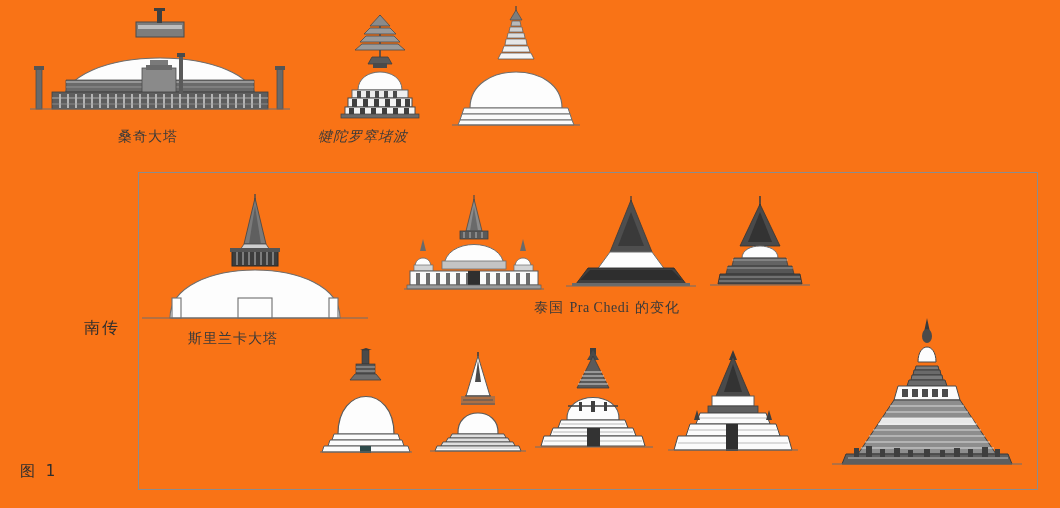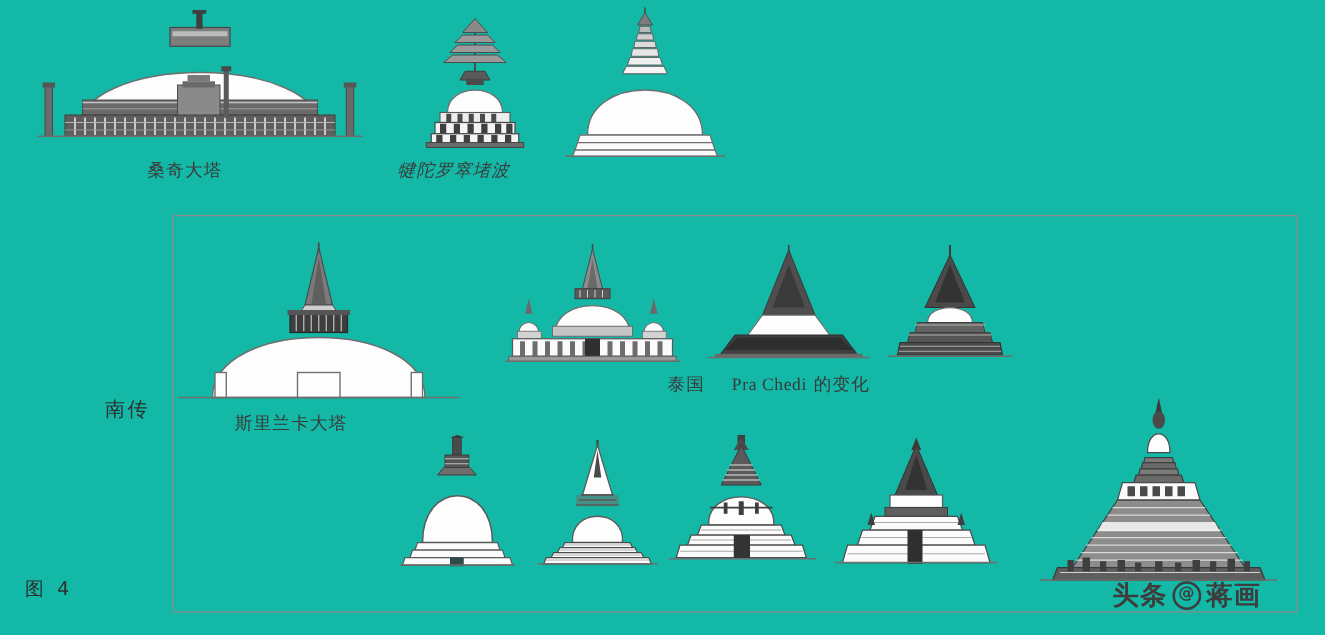--- a/index.html
+++ b/index.html
@@ -7,37 +7,36 @@
     padding: 0;
     background: #ffffff;
   }
   body {
     font-family: "Liberation Sans", "DejaVu Sans", sans-serif;
   }
   #page {
     position: relative;
     width: 1060px;
     height: 508px;
-    background: #14b8a6;
+    background: #f97316;
     overflow: hidden;
   }
 
   
   .caption {
     position: absolute;
     font-size: 14px;
     color: #3a3a3a;
     letter-spacing: 1px;
     white-space: nowrap;
     font-family: "DejaVu Sans", "Liberation Sans", sans-serif;
   }
   .caption.latin-mix .latin {
     font-family: "Liberation Serif", "DejaVu Serif", serif;
     letter-spacing: 0.5px;
-    margin-left: 16px;
   }
 
   
   .fig {
     position: absolute;
   }
   .fig svg { display: block; }
 
   
   #panel {
@@ -543,21 +542,16 @@
         <rect x="163" y="131" width="5" height="8"></rect>
       </g>
       <g stroke="#d2d2d2" stroke-width="0.8">
         <line x1="16" y1="140" x2="176" y2="140"></line>
       </g>
       <line class="ground" x1="0" y1="146" x2="190" y2="146"></line>
     </svg>
   </div>
 
 
-  <div id="fig-no">图 4</div>
-
-  <div id="watermark">
-    <span>头条</span>
-    <span class="at-badge">@</span>
-    <span>蒋画</span>
-  </div>
+  <div id="fig-no">图 1</div>
+
 
 </div>
 
 </body></html>

